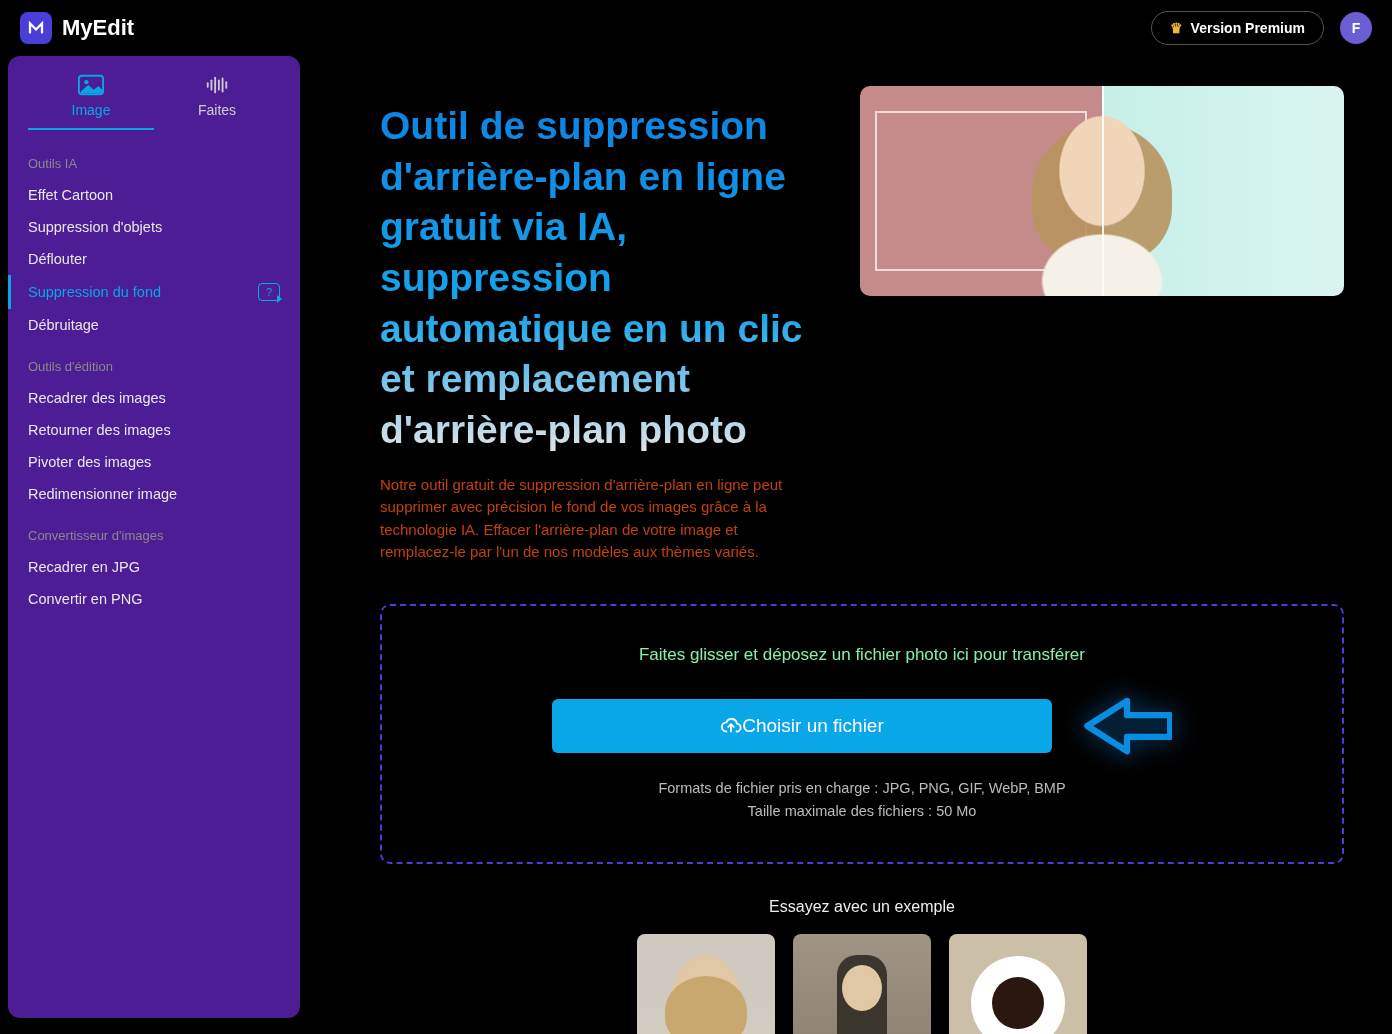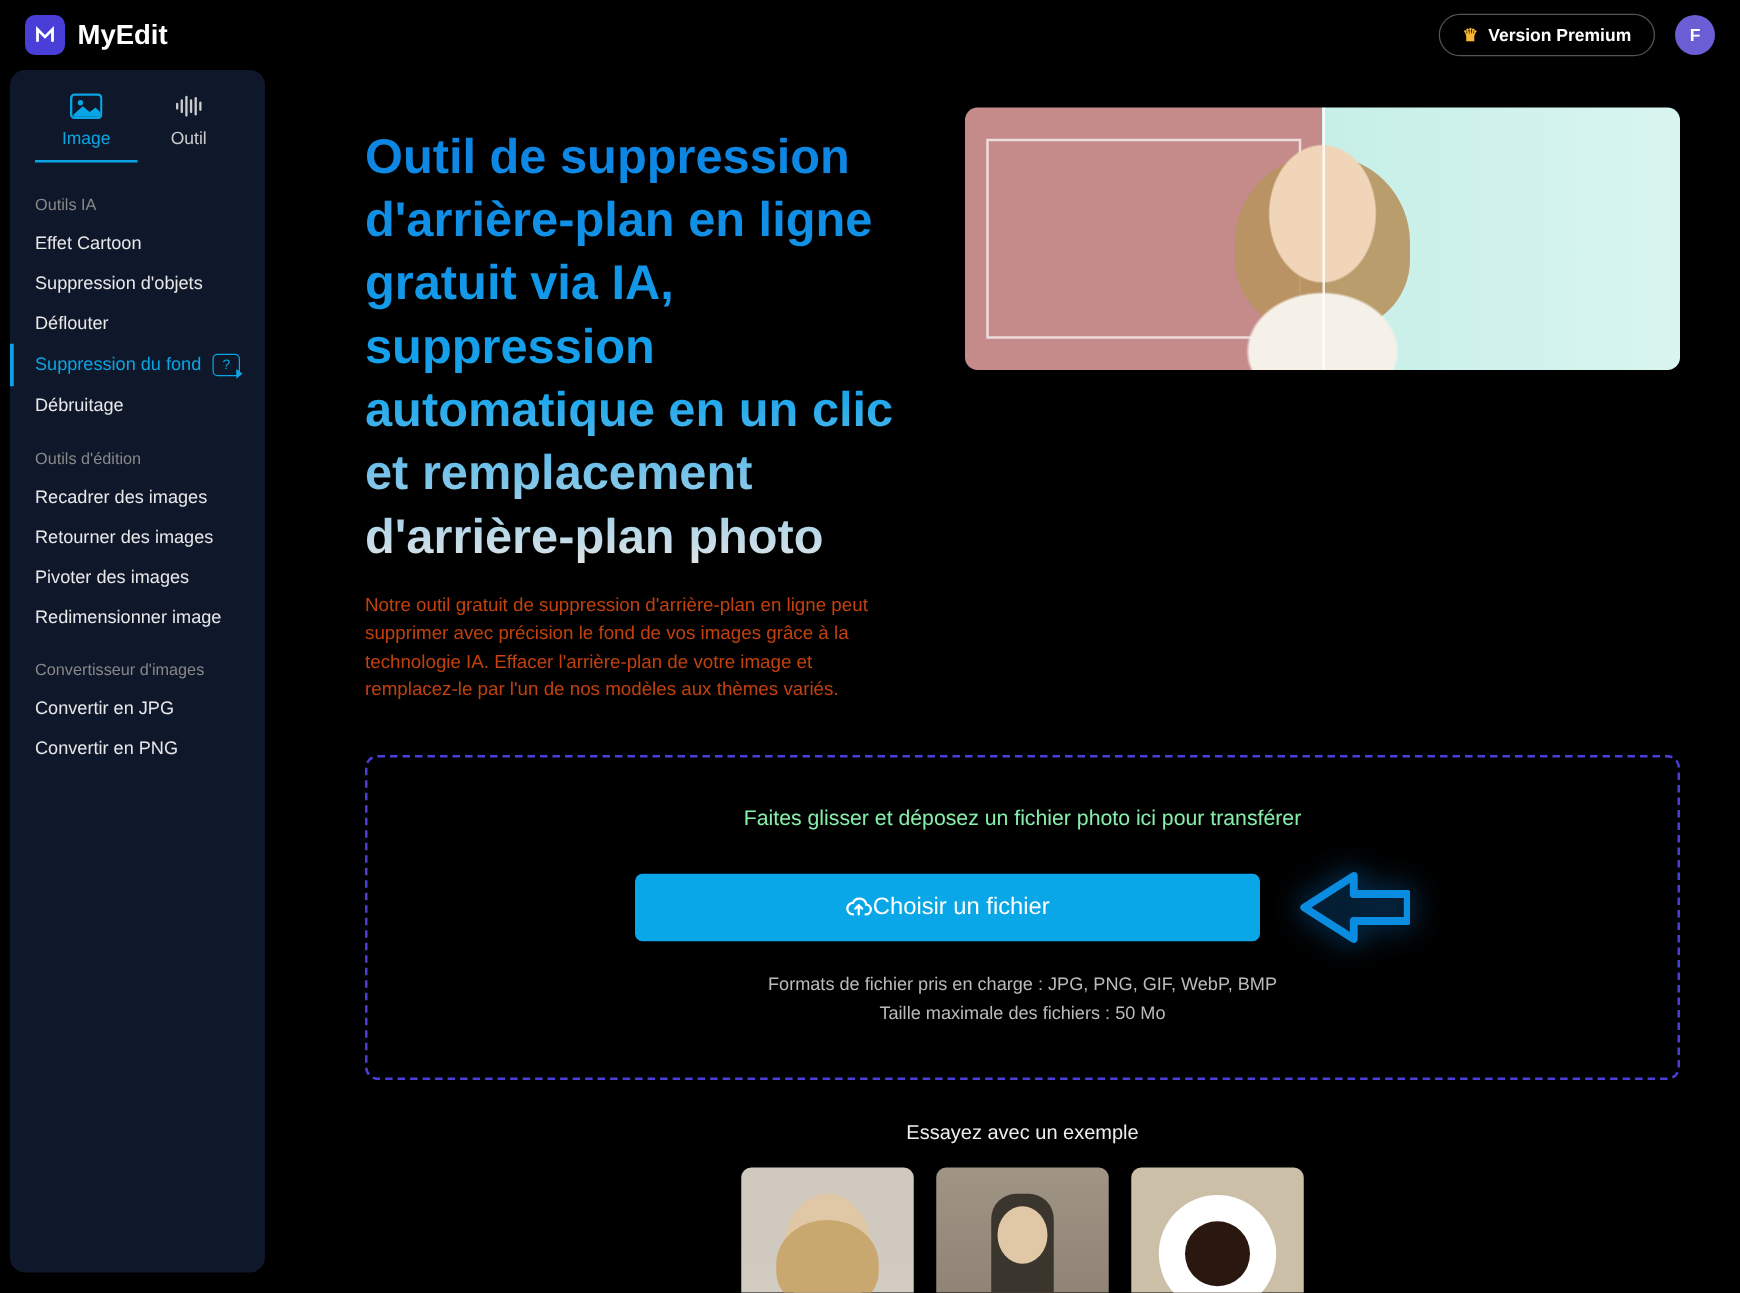--- a/index.html
+++ b/index.html
@@ -61,22 +61,22 @@
   display: flex; align-items: center; justify-content: center;
   font-weight: 600;
   font-size: 14px;
 }
 .main-layout {
   display: flex;
   gap: 20px;
   padding: 0 8px;
 }
 .sidebar {
-  width: 204px;
-  background: #0f172a;
+  width: 292px;
+  background: #4c1d95;
   border-radius: 12px;
   padding: 18px 0 18px 0;
   height: 962px;
   flex-shrink: 0;
 }
 .tabs {
   display: flex;
   justify-content: space-around;
   padding: 0 20px 8px 20px;
 }
@@ -303,21 +303,21 @@
         <svg class="tab-icon" viewBox="0 0 28 22">
           <g stroke="#ccc" stroke-width="2" stroke-linecap="round">
             <line x1="4" y1="9" x2="4" y2="13"></line>
             <line x1="8" y1="6" x2="8" y2="16"></line>
             <line x1="12" y1="3" x2="12" y2="19"></line>
             <line x1="16" y1="6" x2="16" y2="16"></line>
             <line x1="20" y1="4" x2="20" y2="18"></line>
             <line x1="24" y1="8" x2="24" y2="14"></line>
           </g>
         </svg>
-        <span>Outil</span>
+        <span>Faites</span>
       </div>
     </div>
 
     <div class="section-title">Outils IA</div>
     <div class="nav-item">
         <span>Effet Cartoon</span>
       </div>
     <div class="nav-item">
         <span>Suppression d'objets</span>
       </div>
@@ -341,21 +341,21 @@
       </div>
     <div class="nav-item">
         <span>Pivoter des images</span>
       </div>
     <div class="nav-item">
         <span>Redimensionner image</span>
       </div>
 
     <div class="section-title">Convertisseur d'images</div>
     <div class="nav-item">
-        <span>Convertir en JPG</span>
+        <span>Recadrer en JPG</span>
       </div>
     <div class="nav-item">
         <span>Convertir en PNG</span>
       </div>
   </aside>
 
   <main class="content">
     <div class="hero">
       <div class="hero-text">
         <h1 class="hero-title">Outil de suppression d'arrière-plan en ligne gratuit via IA, suppression automatique en un clic et remplacement d'arrière-plan photo</h1>

